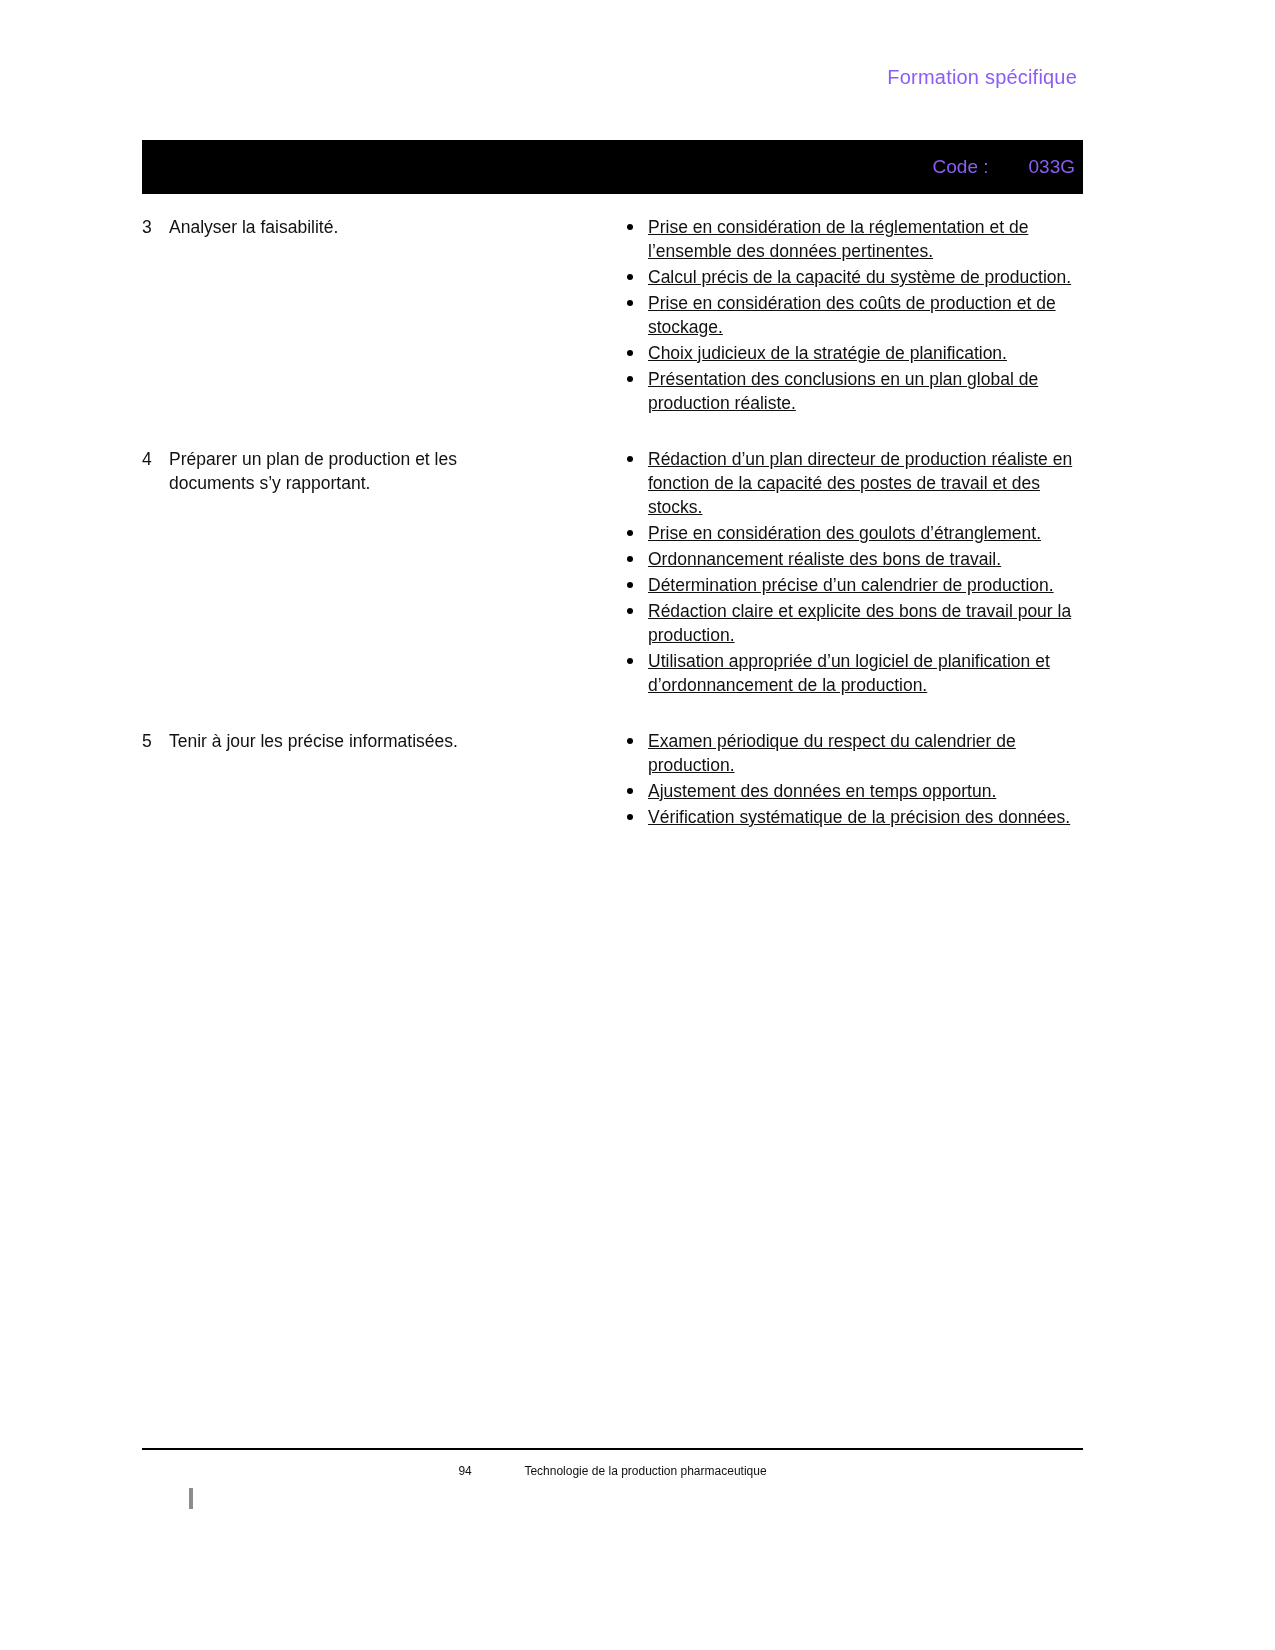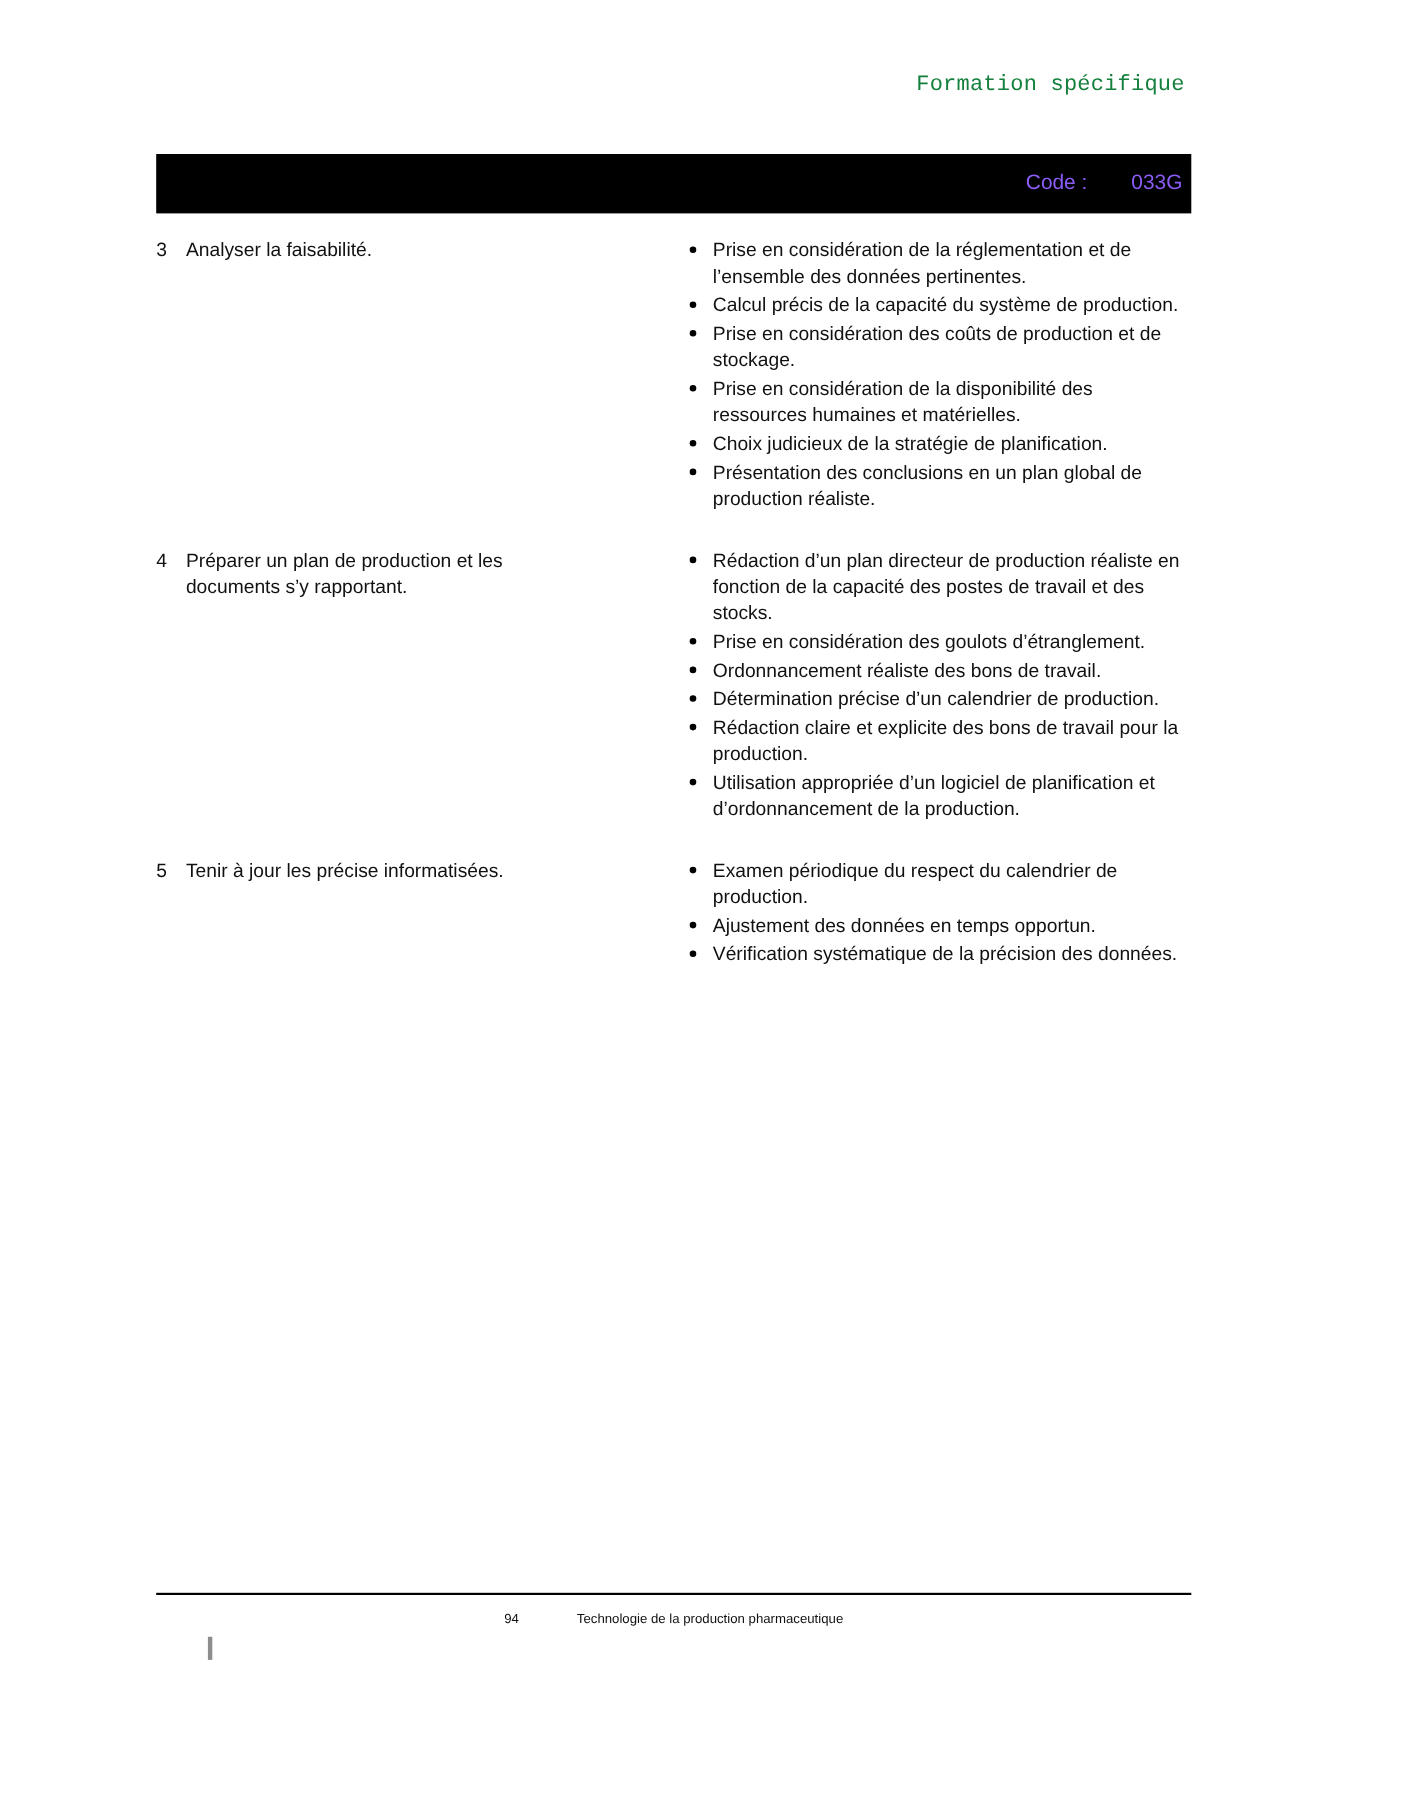--- a/index.html
+++ b/index.html
@@ -14,23 +14,22 @@
     height: 1650px;
     background: #ffffff;
     overflow: hidden;
   }
   
   .running-header {
     padding-top: 66px;
     width: 1077px; 
     text-align: right;
     font-size: 20px;
-    color: #15803d;
+    color: #8b5cf6;
     letter-spacing: 0.2px;
-    font-family: Liberation Mono, monospace;
   }
   
   .content {
     margin-left: 142px;
     width: 941px;
   }
   
   .code-bar {
     margin-top: 51px;
     height: 54px;
@@ -62,20 +61,21 @@
     line-height: 24px;
   }
   .obj-title {
     width: 350px;
     font-size: 17.5px;
     line-height: 24px;
   }
   .right-cell {
     flex: 1;
     list-style: none;
+    text-decoration: underline;
   }
   .bullet {
     display: flex;
     align-items: flex-start;
     margin-bottom: 2px;
   }
   .dot {
     width: 23px;
     flex-shrink: 0;
     display: flex;
@@ -162,24 +162,20 @@
           <li class="bullet">
             <span class="dot"></span>
             <span class="btxt">Calcul précis de la capacité du système de production.</span>
           </li>
           <li class="bullet">
             <span class="dot"></span>
             <span class="btxt">Prise en considération des coûts de production et de stockage.</span>
           </li>
           <li class="bullet">
             <span class="dot"></span>
-            <span class="btxt">Prise en considération de la disponibilité des ressources humaines et matérielles.</span>
-          </li>
-          <li class="bullet">
-            <span class="dot"></span>
             <span class="btxt">Choix judicieux de la stratégie de planification.</span>
           </li>
           <li class="bullet">
             <span class="dot"></span>
             <span class="btxt">Présentation des conclusions en un plan global de production réaliste.</span>
           </li>
         </ul>
       </div>
 
       <div class="section">

